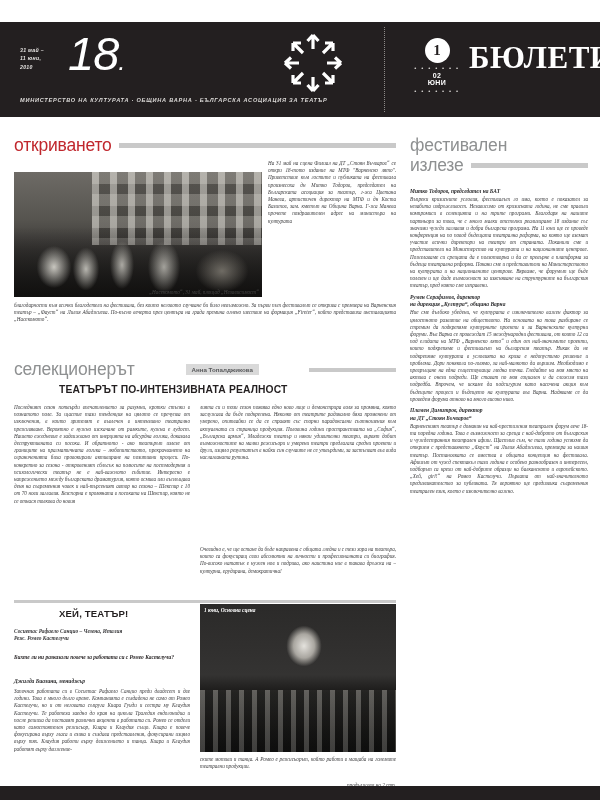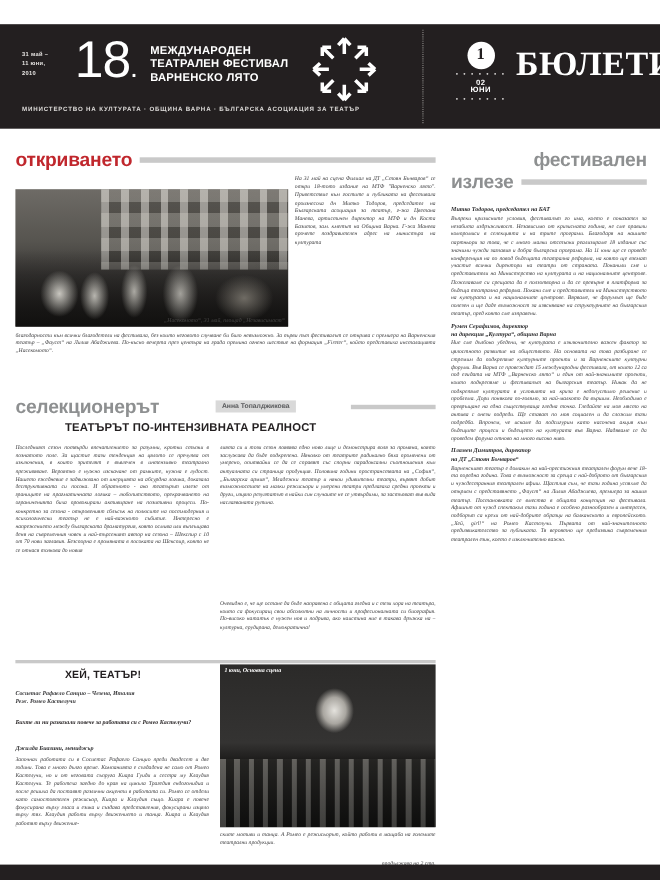--- a/index.html
+++ b/index.html
@@ -11,21 +11,21 @@
   }
   .page { position: relative; width: 600px; height: 800px; background:#fff; }
 
   
   .masthead {
     position: absolute; left: 0; top: 22px;
     width: 600px; height: 95px;
     background: #231f20; color: #ffffff;
     display: flex; align-items: stretch;
   }
-  .mh-left { position: relative; flex: 0 0 395px; padding: 10px 0 0 20px; }
+  .mh-left { position: relative; flex: 0 0 395px; padding: 10px 0 0 20px; font-style: italic; }
   .mh-top { display: flex; align-items: center; }
   .mh-dates {
     font-size: 5.2px; line-height: 8.5px; letter-spacing: .3px;
     font-weight: 700; color: #e8e6e4; width: 46px; padding-top: 2px;
   }
   .mh-18 {
     font-size: 47px; line-height: 44px; font-weight: 300;
     letter-spacing: -1px; margin-left: 2px; color:#fff;
     font-family: "Liberation Sans", sans-serif;
   }
@@ -62,21 +62,21 @@
   .issue-month { font-size: 7px; font-weight: 700; letter-spacing:.4px;}
   .bulletin-word {
     font-family: "Liberation Serif", serif;
     font-size: 31px; font-weight: 700; line-height: 34px;
     letter-spacing: .5px; margin-left: 8px; padding-top: 3px;
   }
 
   
   .sec-head { display: flex; align-items: center; }
   .sec-title {
-    font-size: 17.5px; font-weight: 700; letter-spacing: -.2px;
+    font-size: 17.5px; font-weight: 400; letter-spacing: -.2px;
     line-height: 19px; white-space: nowrap;
   }
   .sec-title.red { color: #c0272d; }
   .sec-title.gray { color: #8e9091; }
   .sec-rule { flex: 1; height: 5px; background: #c9c9c9; margin-left: 7px; }
   .sec-rule.thin { height: 4px; }
 
   .byline-pill {
     font-size: 6.2px; font-weight: 700; color: #58595b;
     background: #d9d9d9; padding: 2px 6px; margin-left: 8px;
@@ -175,25 +175,20 @@
       <div class="mh-top">
 
         <div class="mh-dates">
           <div>31 май –</div>
           <div>11 юни,</div>
           <div>2010</div>
         </div>
 
         <div class="mh-18"><span>18</span><span class="dot">.</span></div>
 
-        <div class="mh-title">
-          <div>МЕЖДУНАРОДЕН</div>
-          <div>ТЕАТРАЛЕН ФЕСТИВАЛ</div>
-          <div>ВАРНЕНСКО ЛЯТО</div>
-        </div>
       </div>
 
       <div class="mh-logo">
         <svg viewBox="0 0 62 62" width="62" height="62" fill="none" stroke="#fff" stroke-width="3.2">
           <path d="M31 3 L31 17 M31 3 L25.5 9 M31 3 L36.5 9"></path>
           <path d="M31 59 L31 45 M31 59 L25.5 53 M31 59 L36.5 53"></path>
           <path d="M3 31 L17 31 M3 31 L9 25.5 M3 31 L9 36.5"></path>
           <path d="M59 31 L45 31 M59 31 L53 25.5 M59 31 L53 36.5"></path>
           <path d="M11 11 L21 21 M11 11 L11 19 M11 11 L19 11"></path>
           <path d="M51 11 L41 21 M51 11 L51 19 M51 11 L43 11"></path>
@@ -216,21 +211,21 @@
       </div>
       <div class="bulletin-word">БЮЛЕТИН</div>
     </div>
   </header>
 
   <div style="position:absolute;left:14px;top:136px;width:382px;" class="sec-head">
     <div class="sec-title red">откриването</div>
     <div class="sec-rule"></div>
   </div>
 
-  <div style="position:absolute;left:410px;top:136px;width:178px;text-align:right;">
+  <div style="position:absolute;left:410px;top:136px;width:178px;">
     <div class="sec-title gray">фестивален</div>
     <div class="sec-head" style="margin-top:1px;">
       <div class="sec-title gray">излезе</div>
       <div class="sec-rule"></div>
     </div>
   </div>
 
   <div class="photo ph1" style="position:absolute;left:14px;top:172px;width:248px;height:125px;">
     <div class="cap">„Насекомото“, 31 май, площад „Независимост“</div>
   </div>

